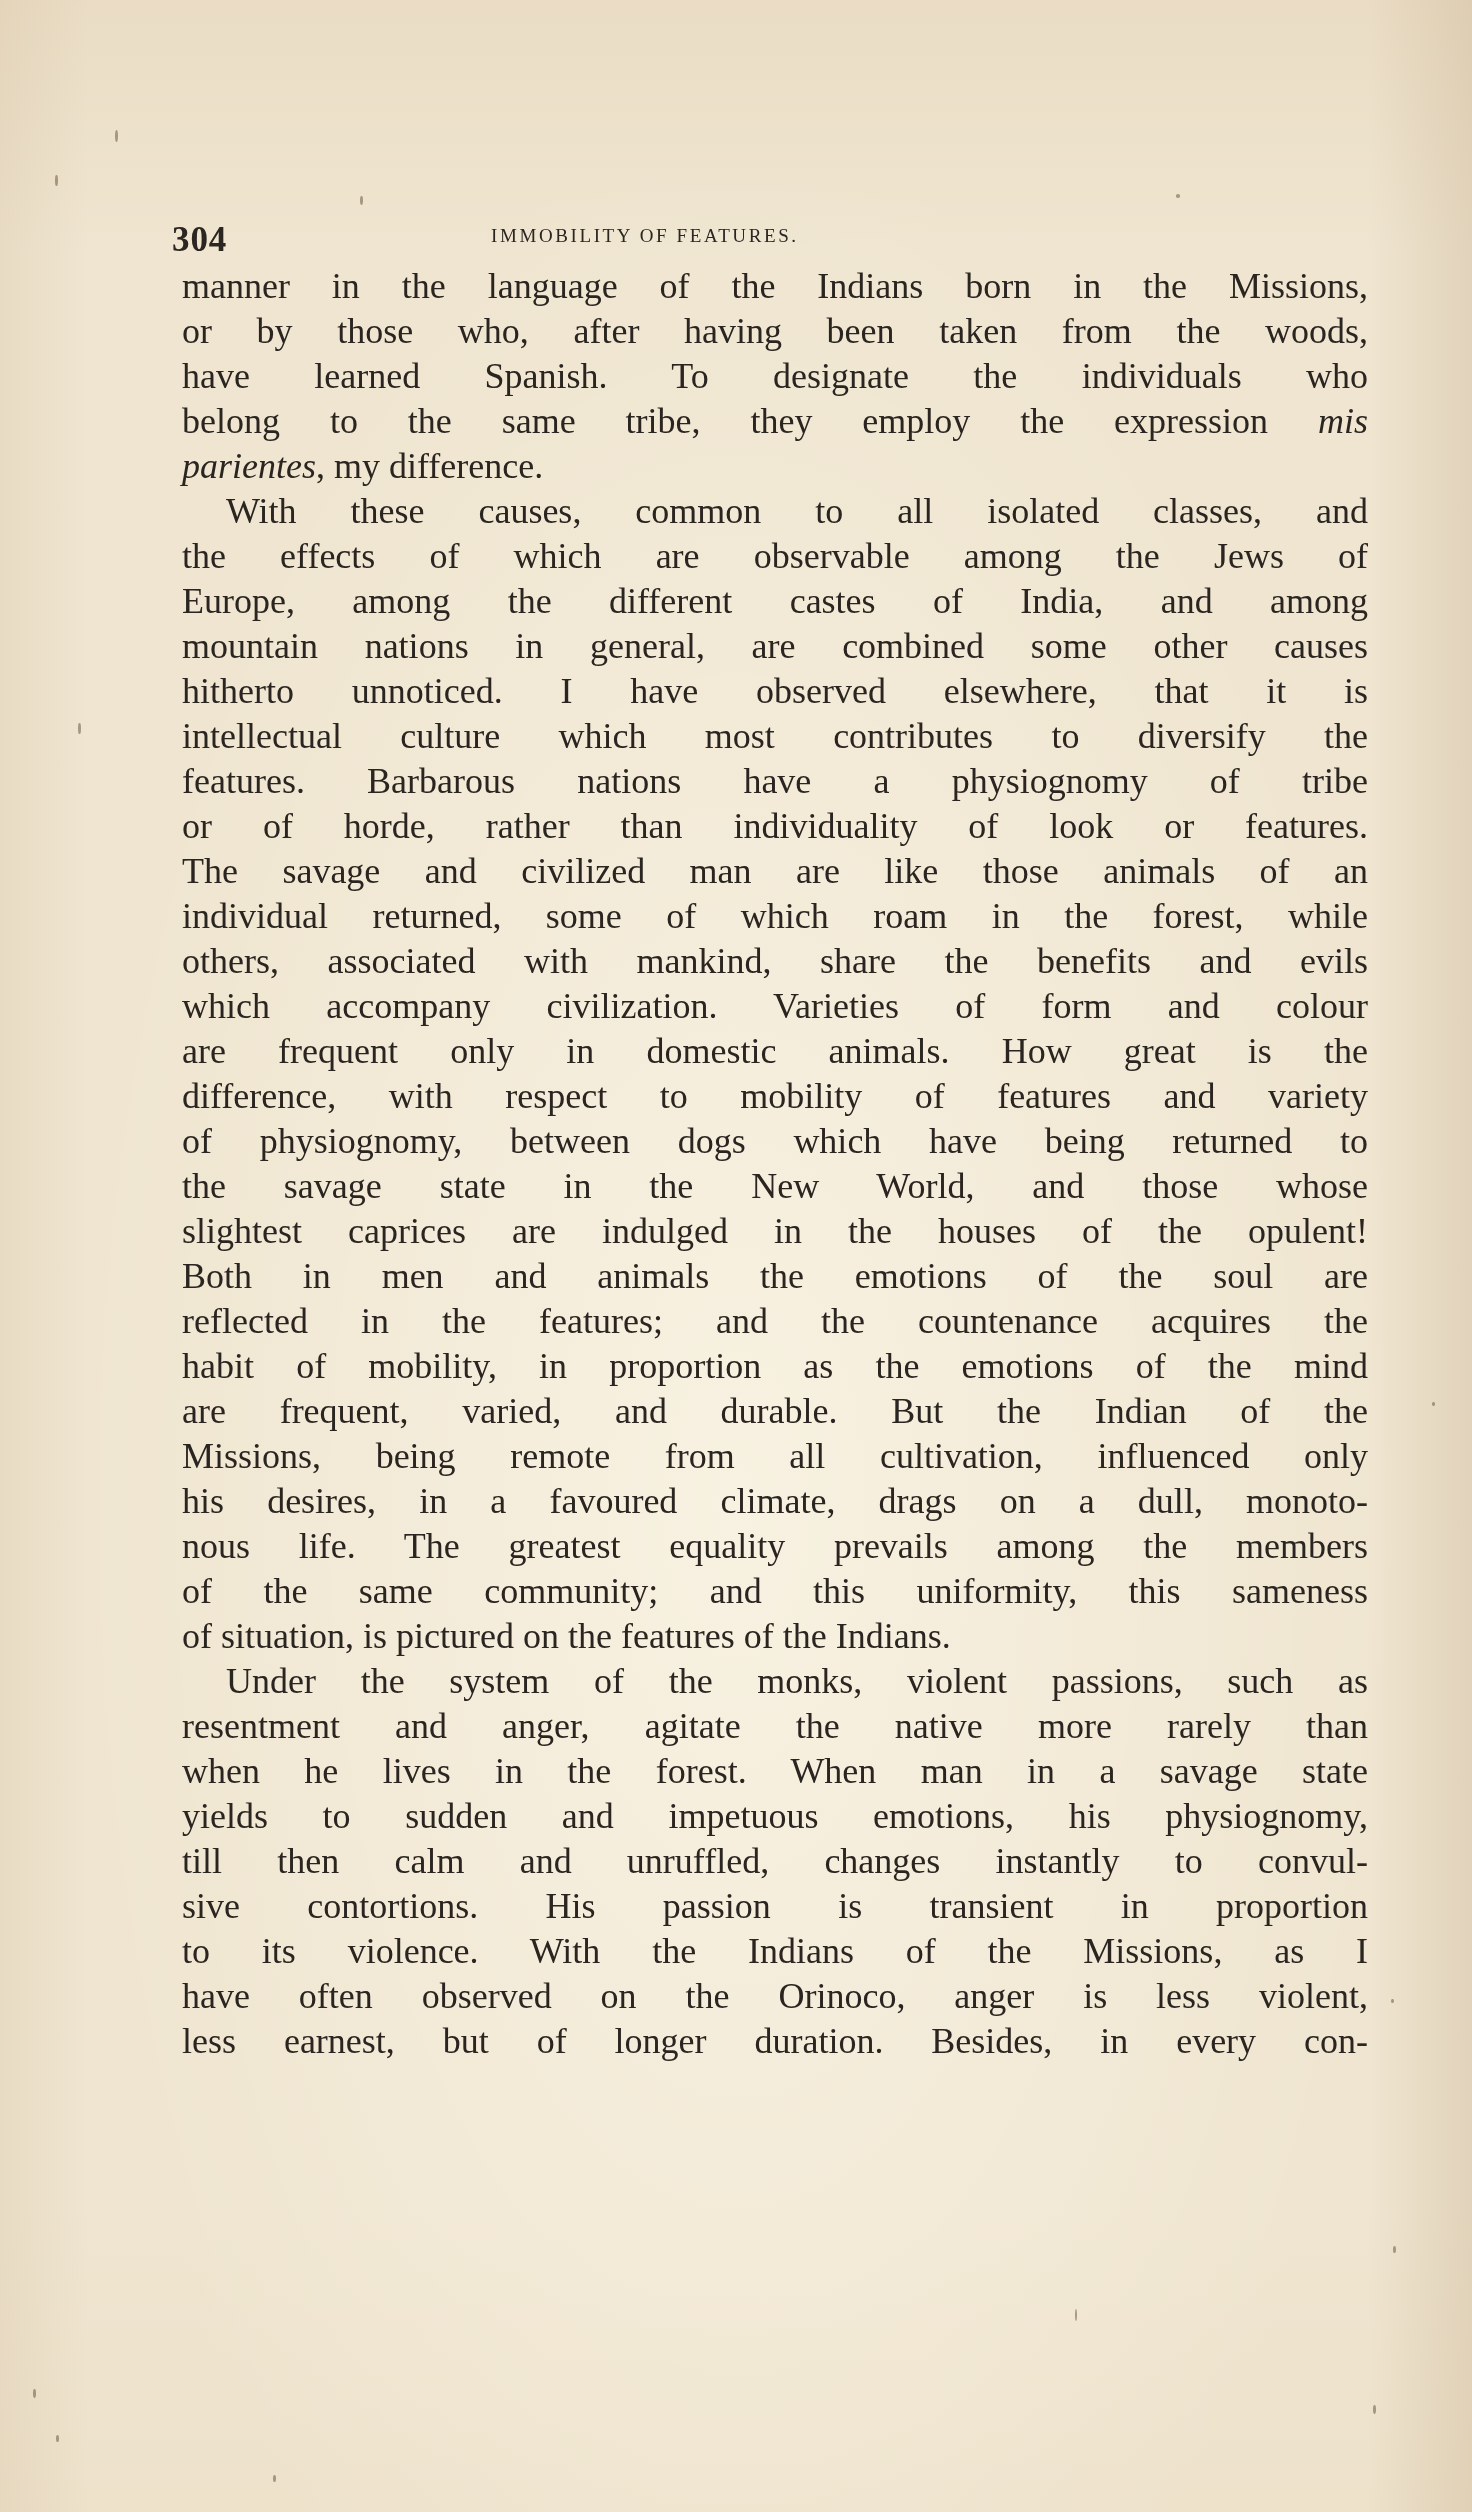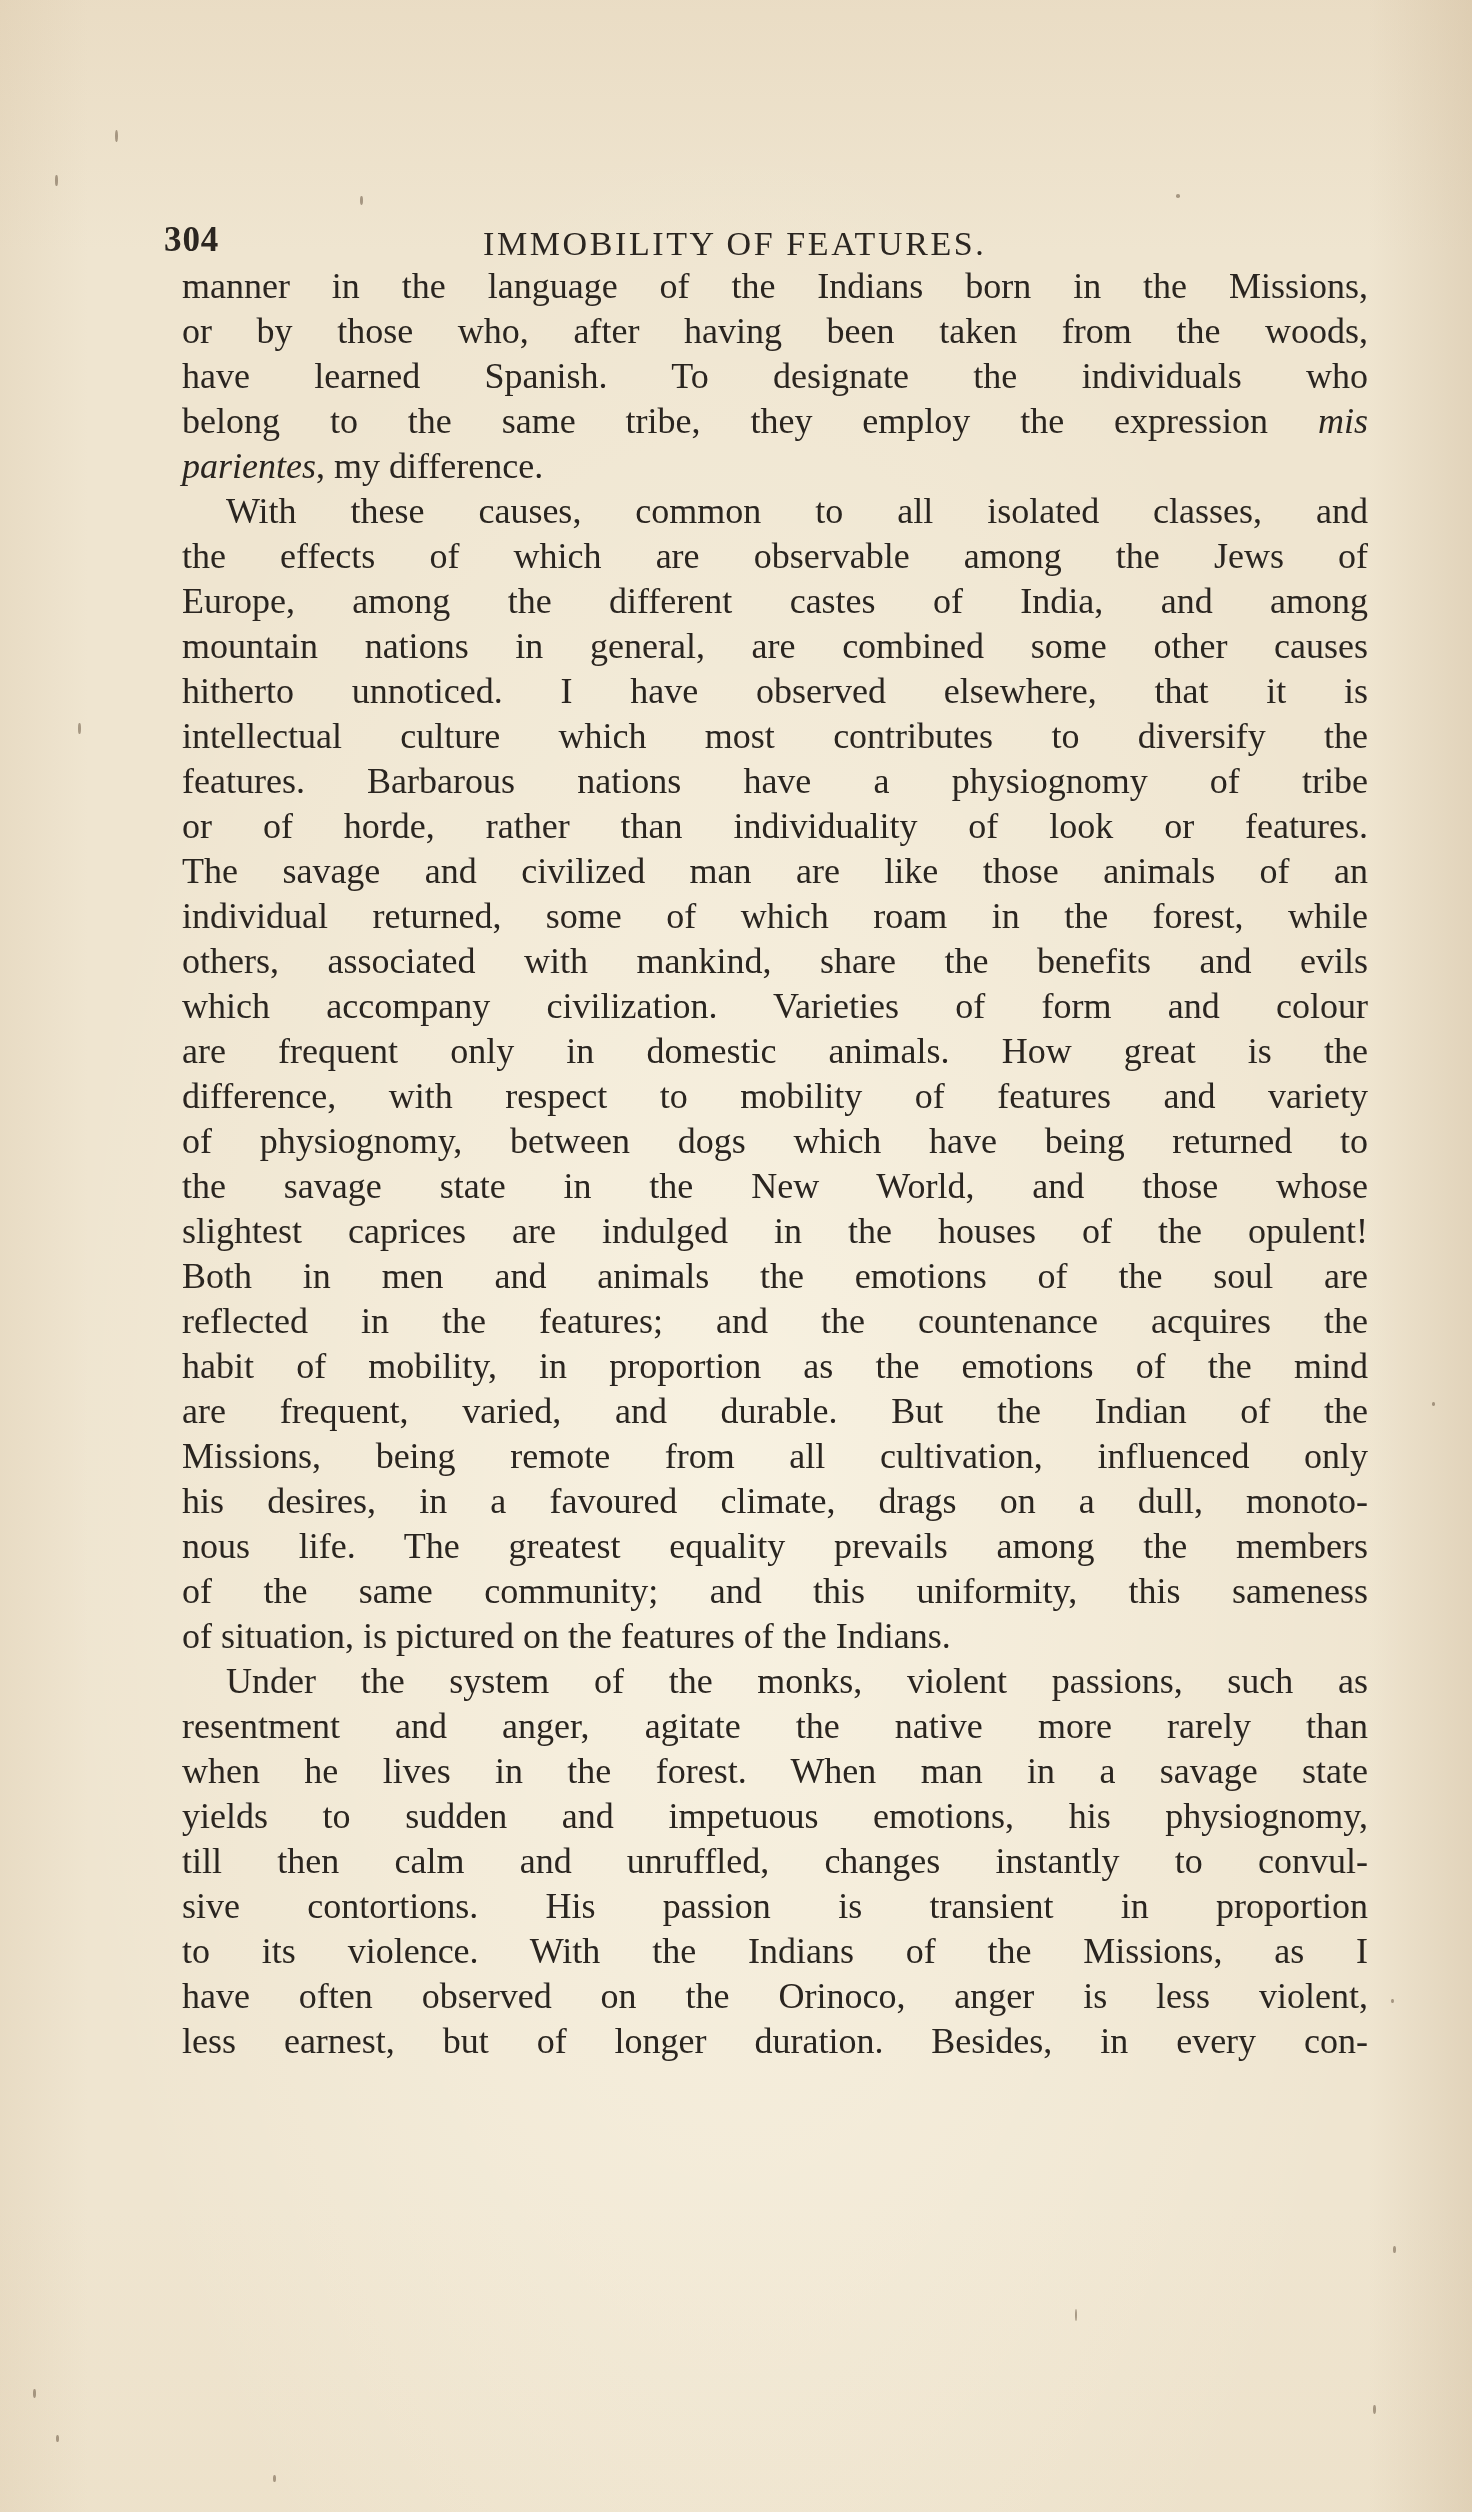--- a/index.html
+++ b/index.html
@@ -21,40 +21,40 @@
   }
   .page {
     position: absolute;
     left: 0; top: 0;
     width: 1472px;
     height: 2512px;
   }
   .running-head {
     position: absolute;
     top: 220px;
-    left: 164px;
+    left: 172px;
     width: 1186px;
     height: 53px;
   }
   .page-number {
     position: absolute;
     left: 0;
     top: 0;
     font-family: "Liberation Serif", "DejaVu Serif", serif;
     font-size: 35px;
     font-weight: bold;
     letter-spacing: 0.9px;
     color: #2b2621;
   }
   .running-title {
     position: absolute;
     left: 319px;
     top: 5.3px;
     font-family: "Liberation Serif", "DejaVu Serif", serif;
-    font-size: 34px;
+    font-size: 19px;
     letter-spacing: 2.6px;
     font-variant: small-caps;
     text-transform: uppercase;
     color: #2b2621;
   }
   .text-block {
     position: absolute;
     left: 182px;
     top: 264px;
     width: 1186px;

